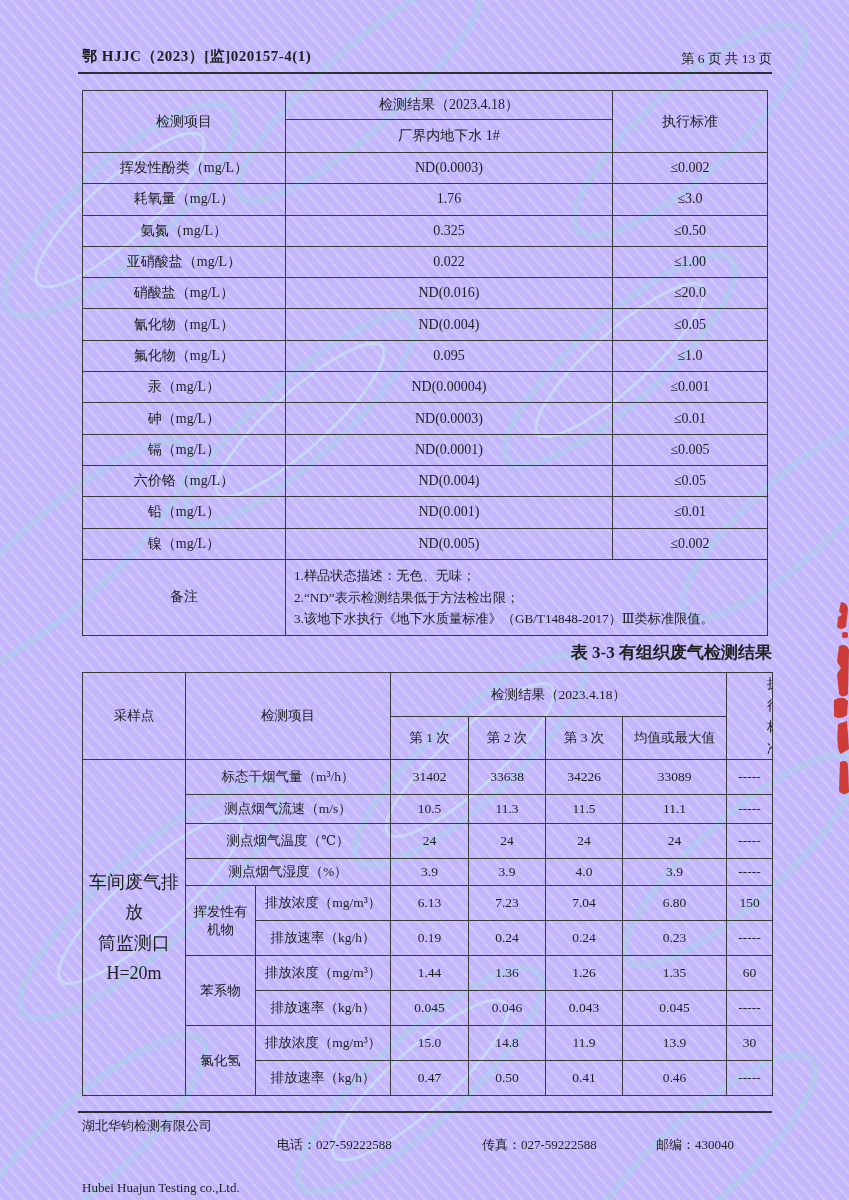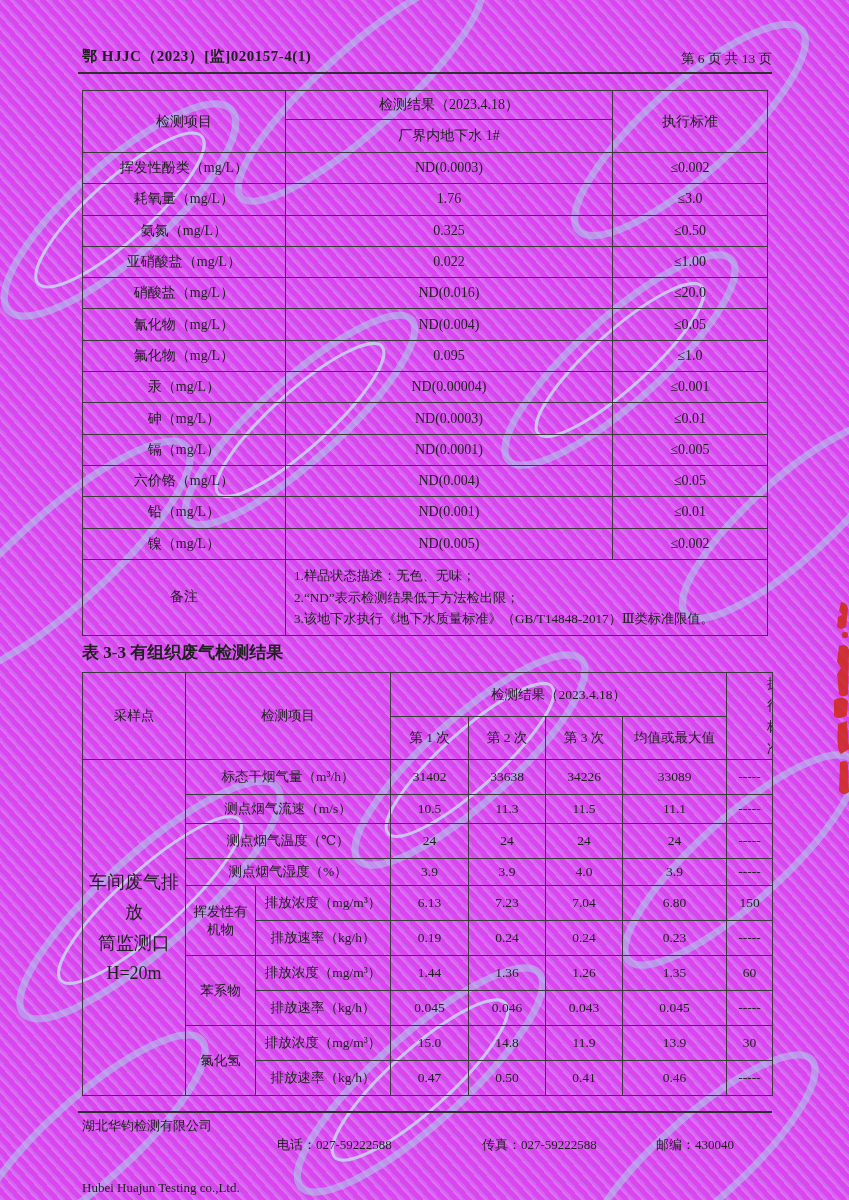--- a/index.html
+++ b/index.html
@@ -1,18 +1,18 @@
 <!DOCTYPE html>
 <html><head>
 <meta charset="utf-8">
 <style>
   html,body{margin:0;padding:0;}
   .page{
     position:relative; width:849px; height:1200px;
-    background:#d946ef; overflow:hidden;
+    background:#c4b5fd; overflow:hidden;
     font-family:"Liberation Serif","DejaVu Serif",serif;
     color:#1f1f1f;
   }
   
   .hatch{
     position:absolute; inset:0; pointer-events:none;
     background:
       repeating-linear-gradient(48deg,
         rgba(255,255,255,.22) 0 2px,
         rgba(183,215,240,.22) 2px 4px,
@@ -30,21 +30,21 @@
     border:1.5px solid #3a3a3a; text-align:center; vertical-align:middle;
     font-size:14px; padding:0 2px; overflow:hidden;
   }
   .tbl1{position:absolute; left:82px; top:90px; width:685px;}
   .tbl2{position:absolute; left:82px; top:672px; width:690px;}
   .tbl2 td{font-size:13.5px;}
   td.left{text-align:left; padding:4px 6px 4px 8px;}
   .remark-line{font-size:13.2px; line-height:1.62; white-space:nowrap;}
   .t2-title{
     position:absolute; left:82px; top:641px; width:690px;
-    text-align:left; font-size:17px; font-weight:bold;
+    text-align:right; font-size:17px; font-weight:bold;
   }
   .sp-cell div{line-height:1.7; font-size:18px;}
   .std2{line-height:1.6;padding-left:40px;}
 
   .ft-rule{position:absolute; left:78px; top:1111px; width:694px; height:1.5px; background:#2e2e2e;}
   .ft{position:absolute; font-size:13px; white-space:nowrap;}
   .ft-cn{left:82px; top:1117px;}
   .ft-en{left:82px; top:1136px;margin-top:44px;}
   .ft-phone{left:277px; top:1136px;}
   .ft-fax{left:482px; top:1136px;}

